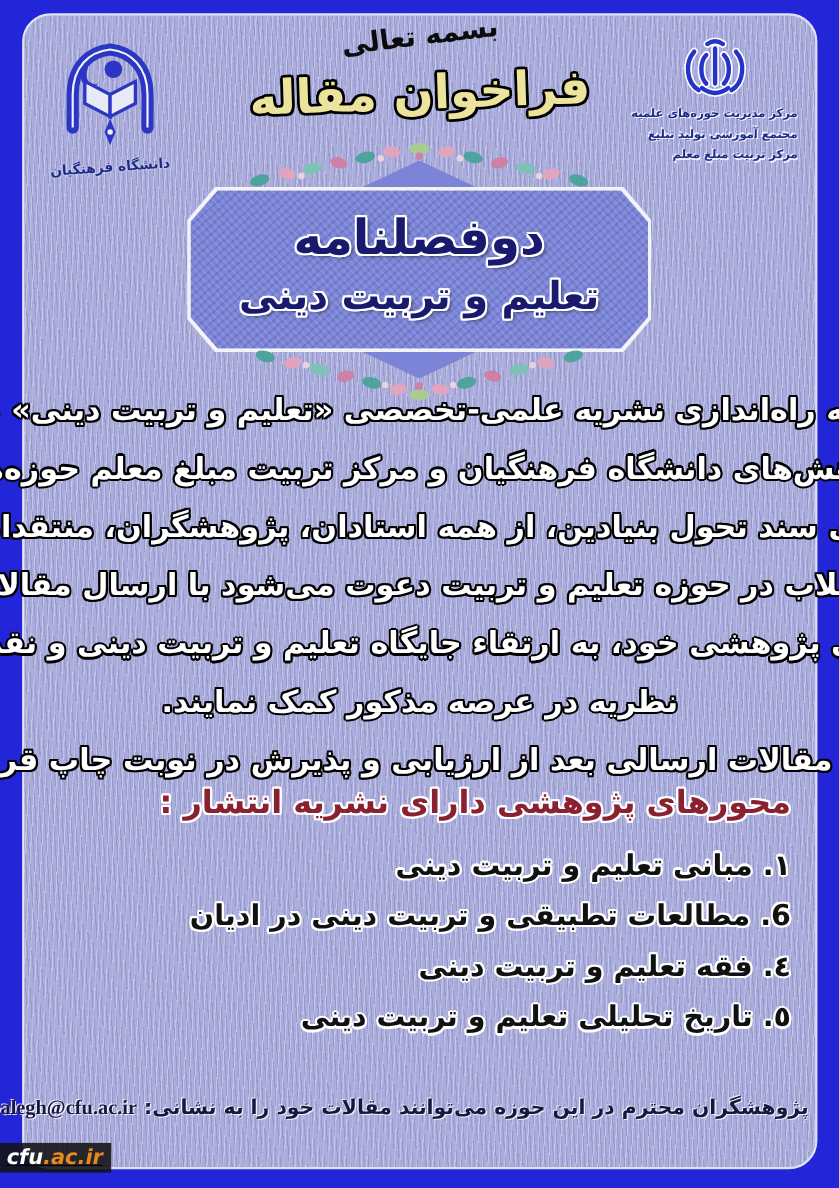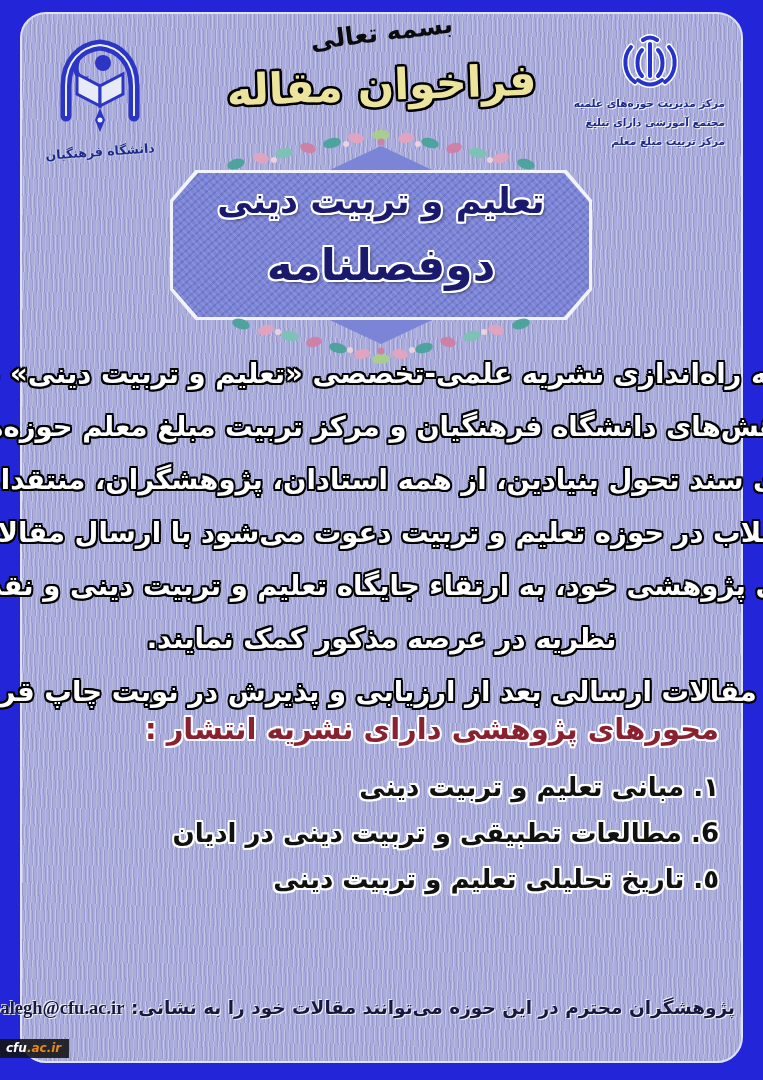--- a/index.html
+++ b/index.html
@@ -97,21 +97,21 @@
   .contact{position:absolute;left:28px;right:28px;top:992px;text-align:center;}
   .contact-line{
     line-height:32px;font-size:18.5px;font-weight:bold;color:#17173f;white-space:nowrap;
     text-shadow:1px 1px 0 rgba(255,255,255,.8),-1px -1px 0 rgba(255,255,255,.8);
   }
   .contact-email{direction:ltr;unicode-bidi:embed;font-family:"Liberation Serif","DejaVu Serif",serif;}
   
   .watermark{
     position:absolute;left:0;top:1039px;z-index:9;
     background:rgba(18,18,18,.88);padding:2px 8px 3px 6px;
-    font-size:12px;font-weight:bold;font-style:italic;direction:ltr;
+    font-size:19px;font-weight:bold;font-style:italic;direction:ltr;text-decoration:underline;
   }
   .watermark .wm-white{color:#ffffff;}
   .watermark .wm-orange{color:#e8891d;}
 </style>
 </head>
 <body>
 
 <div class="poster">
   <div class="panel"></div>
 
@@ -144,34 +144,34 @@
         <path d="M33,10 L33,42"></path>
         <path d="M25,16 C19,22 19,36 25,42"></path>
         <path d="M41,16 C47,22 47,36 41,42"></path>
         <path d="M14,13 C5,23 7,41 18,48"></path>
         <path d="M52,13 C61,23 59,41 48,48"></path>
         <path d="M21,46 Q33,55 45,46"></path>
         <path d="M26,6 Q33,1 40,6"></path>
       </g>
     </svg>
     <div class="org-line">مرکز مدیریت حوزه‌های علمیه</div>
-    <div class="org-line">مجتمع آموزشی دارای تبلیغ</div>
+    <div class="org-line">مجتمع آموزشی تولید تبلیغ</div>
     <div class="org-line">مرکز تربیت مبلغ معلم</div>
   </div>
 
   <div class="bismillah">بسمه تعالی</div>
   <div class="call-title">فراخوان مقاله</div>
 
   <div class="banner-wrap">
     <div class="banner-peak top"></div>
     <div class="banner-peak bottom"></div>
     <div class="banner-outer"></div>
     <div class="banner-inner">
+      <div class="banner-line l1">دوفصلنامه</div>
       <div class="banner-line l2">تعلیم و تربیت دینی</div>
-      <div class="banner-line l1">دوفصلنامه</div>
     </div>
     <svg class="floral top" width="350" height="50" viewBox="0 0 350 50">
       <g opacity="0.95">
         <ellipse cx="30" cy="38" rx="9" ry="5" fill="#4aa39b" transform="rotate(-18 30 38)"></ellipse>
         <ellipse cx="55" cy="32" rx="8" ry="5" fill="#e3a4c0" transform="rotate(12 55 32)"></ellipse>
         <ellipse cx="78" cy="27" rx="9" ry="5" fill="#7cc3b4" transform="rotate(-10 78 27)"></ellipse>
         <ellipse cx="102" cy="22" rx="8" ry="5" fill="#cf7fa4" transform="rotate(15 102 22)"></ellipse>
         <ellipse cx="126" cy="17" rx="9" ry="5" fill="#4aa39b" transform="rotate(-14 126 17)"></ellipse>
         <ellipse cx="150" cy="12" rx="8" ry="5" fill="#e3a4c0" transform="rotate(10 150 12)"></ellipse>
         <ellipse cx="175" cy="9" rx="9" ry="5" fill="#a9cf8e"></ellipse>
@@ -219,20 +219,21 @@
     <div class="body-line">نظران و طلاب در حوزه تعلیم و تربیت دعوت می‌شود با ارسال مقالات و آخرین</div>
     <div class="body-line">یافته‌های پژوهشی خود، به ارتقاء جایگاه تعلیم و تربیت دینی و نقد و تولید</div>
     <div class="body-line">نظریه در عرصه مذکور کمک نمایند.</div>
     <div class="body-line">بدیهی است مقالات ارسالی بعد از ارزیابی و پذیرش در نوبت چاپ قرار می‌گیرند.</div>
   </div>
 
   <div class="topics-heading">محورهای پژوهشی دارای نشریه انتشار :</div>
   <div class="topics-list">
     <div class="topic-item">۱. مبانی تعلیم و تربیت دینی</div>
     <div class="topic-item">6. مطالعات تطبیقی و تربیت دینی در ادیان</div>
+    <div class="topic-item">٤. فقه تعلیم و تربیت دینی</div>
     <div class="topic-item">٥. تاریخ تحلیلی تعلیم و تربیت دینی</div>
   </div>
 
   <div class="contact">
     <div class="contact-line">
       <span>پژوهشگران محترم در این حوزه می‌توانند مقالات خود را به نشانی:</span>
       <span class="contact-email">tmobalegh@cfu.ac.ir</span>
     </div>
   </div>
 

